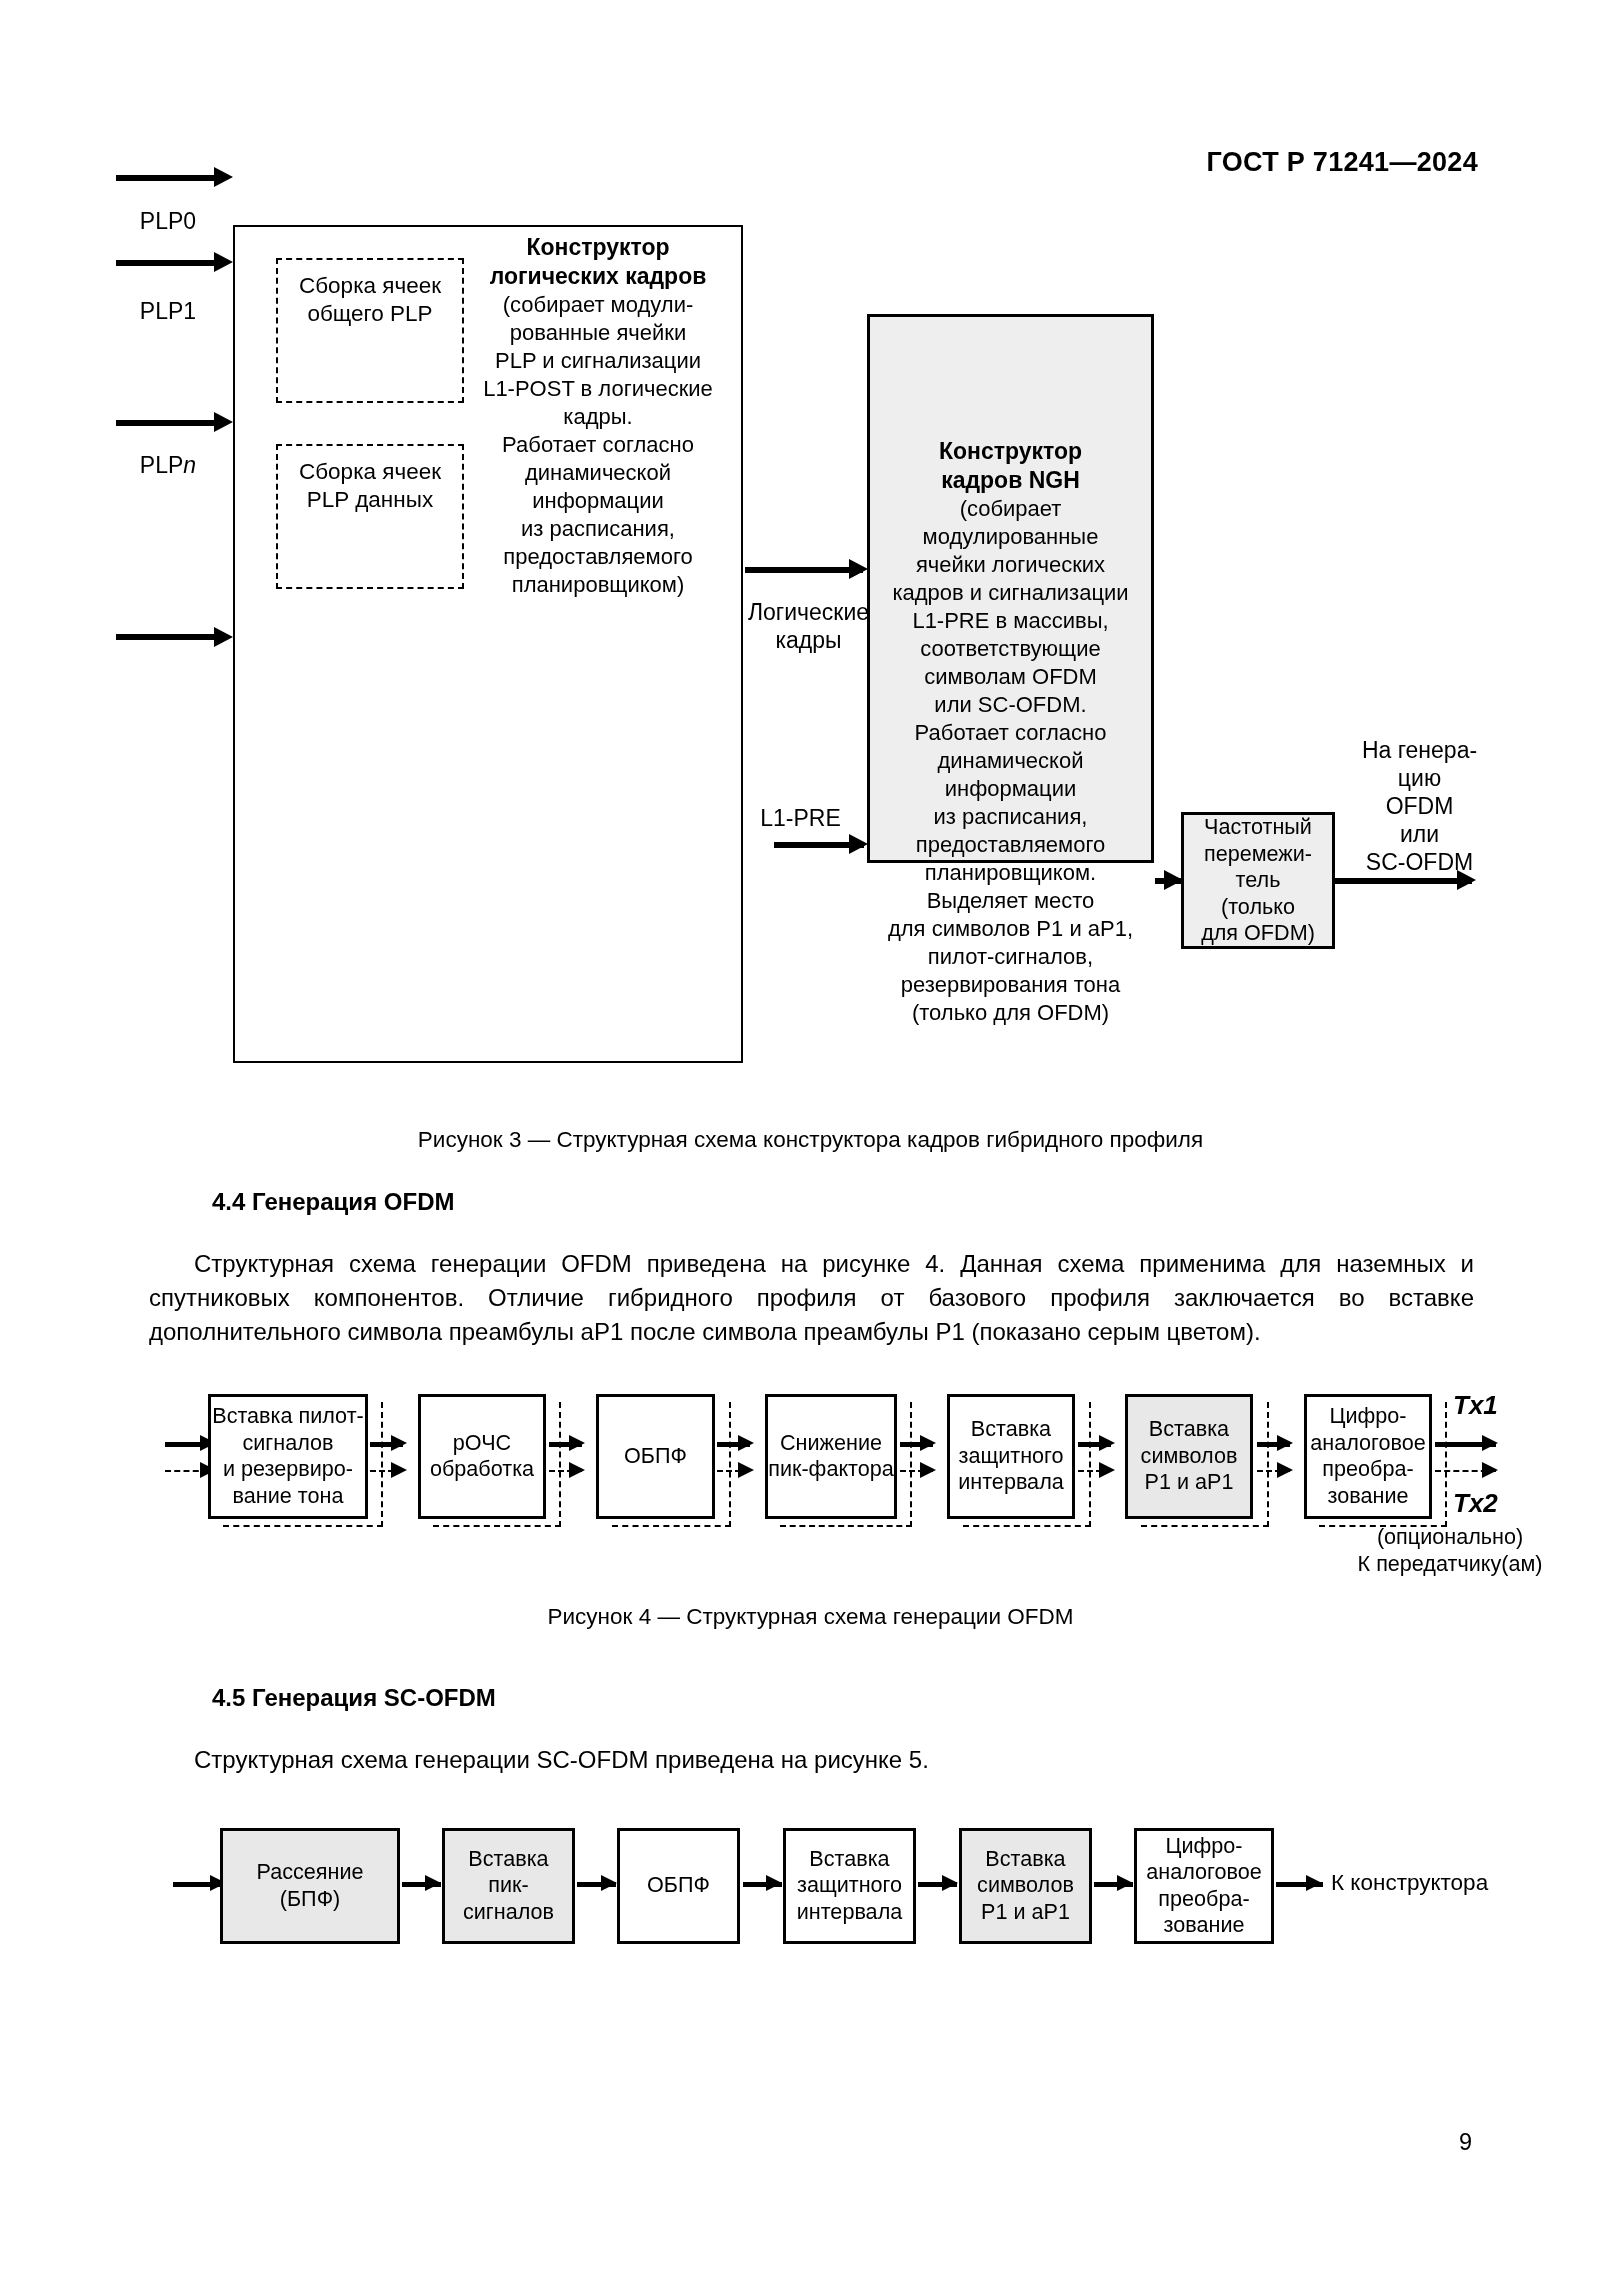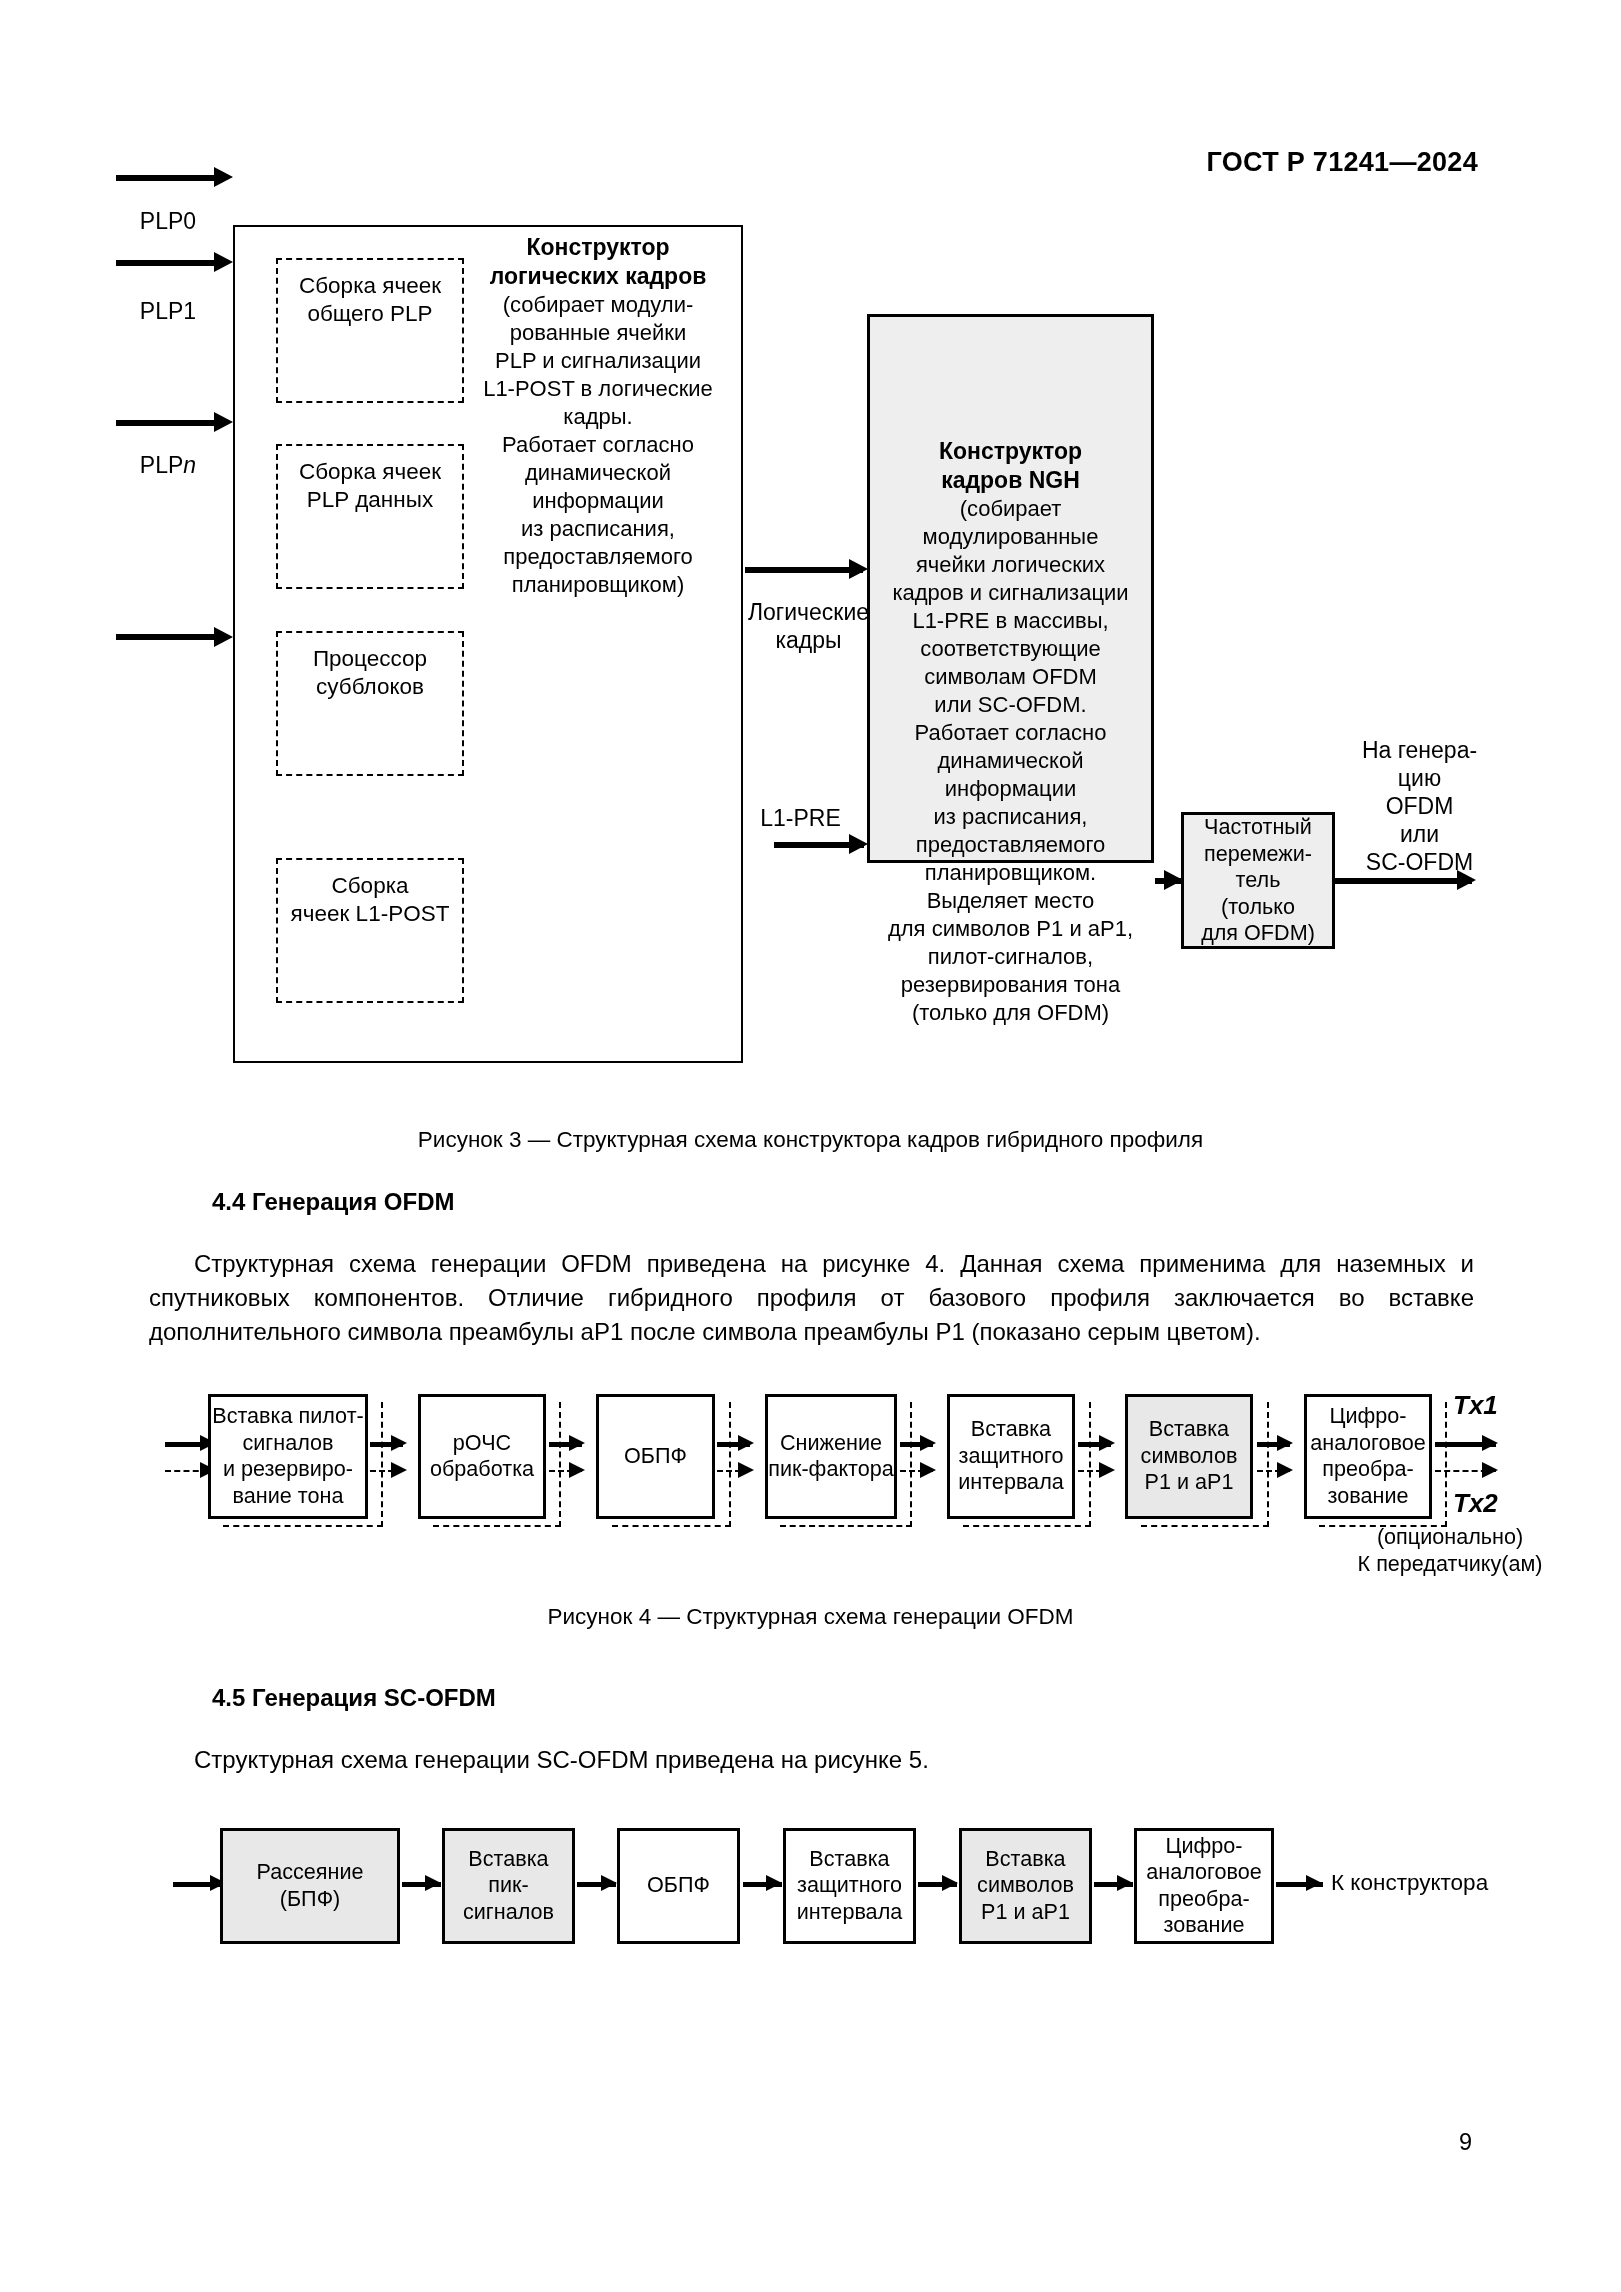--- a/index.html
+++ b/index.html
@@ -188,26 +188,20 @@
     <div class="lbl" style="left:116px; top:-3.9px; width:104px;">PLP0</div>
     <div class="lbl" style="left:116px; top:86px; width:104px;">PLP1</div>
     <div class="lbl" style="left:116px; top:240px; width:104px;"><span>PLP<i>n</i></span></div>
 
     <div class="dashbox" style="left:276px; top:47px; width:188px; height:145px;">
       <span>Сборка ячеек<br>общего PLP</span>
     </div>
     <div class="dashbox" style="left:276px; top:233px; width:188px; height:145px;">
       <span>Сборка ячеек<br>PLP данных</span>
     </div>
-    <div class="dashbox" style="left:276px; top:420px; width:188px; height:145px;">
-      <span>Процессор<br>субблоков</span>
-    </div>
-    <div class="dashbox" style="left:276px; top:647px; width:188px; height:145px;">
-      <span>Сборка<br>ячеек L1-POST</span>
-    </div>
 
     <div class="f3-title"><b>Конструктор<br>логических кадров</b><br>(собирает модули-<br>рованные ячейки<br>PLP и сигнализации<br>L1-POST в логические<br>кадры.<br>Работает согласно<br>динамической<br>информации<br>из расписания,<br>предоставляемого<br>планировщиком)</div>
 
     <div class="aline" style="left:745px; top:356px; width:118px; height:5.9px;"></div>
     <div class="ahead-r" style="left:849px; top:348px;"></div>
     <div class="lbl" style="left:747px; top:387px; width:123px;">Логические<br>кадры</div>
 
     <div class="aline" style="left:774px; top:631px; width:90px; height:5.9px;"></div>
     <div class="ahead-r" style="left:849px; top:623px;"></div>
     <div class="lbl" style="left:737px; top:593px; width:127px;">L1-PRE</div>

